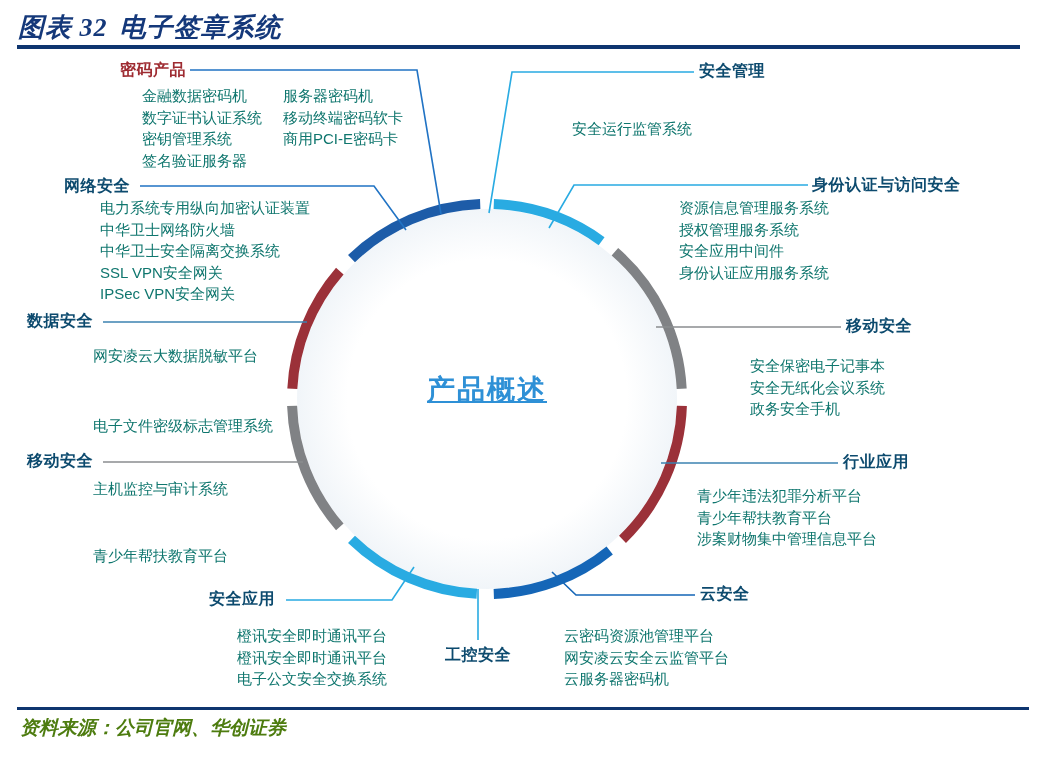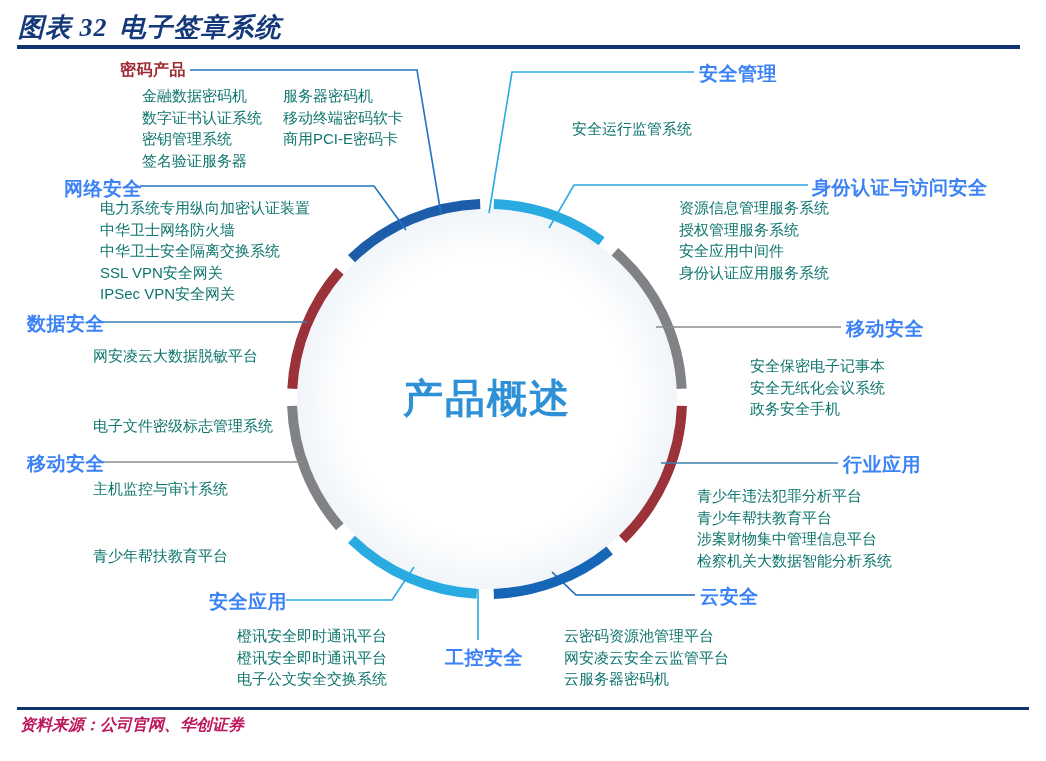--- a/index.html
+++ b/index.html
@@ -12,38 +12,38 @@
     font-family:"Liberation Serif","DejaVu Serif",serif;
     font-style:italic;font-weight:bold;font-size:26px;color:#14387a;
     white-space:nowrap;letter-spacing:1px;
   }
   .fig-title .fig-label{margin-right:12px;}
   .rule-top{position:absolute;left:17px;top:45px;width:1003px;height:4px;background:#0e356f;}
   .rule-bottom{position:absolute;left:17px;top:707px;width:1012px;height:3px;background:#0e356f;}
   .source{
     position:absolute;left:20px;top:715px;
     font-family:"Liberation Serif","DejaVu Serif",serif;
-    font-style:italic;font-weight:bold;font-size:16px;color:#be185d;white-space:nowrap;
+    font-style:italic;font-weight:bold;font-size:19px;color:#4d7c0f;white-space:nowrap;
   }
   .halo{
     position:absolute;left:297px;top:209px;width:380px;height:380px;border-radius:50%;
     background:radial-gradient(circle,rgba(255,255,255,0) 52%,rgba(208,222,235,0.55) 86%,rgba(208,222,235,0) 100%);
   }
   svg.ring{position:absolute;left:0;top:0;}
   .cat{
-    position:absolute;font-weight:bold;font-size:19px;color:#3b82f6;
+    position:absolute;font-weight:bold;font-size:16px;color:#0c4a6e;
     white-space:nowrap;letter-spacing:0.5px;
   }
   .cat.red{color:#9e2b31;font-size:16px;text-align:center;}
   .items{
     position:absolute;font-size:15px;line-height:21.5px;color:#0f766e;white-space:nowrap;
   }
   .center-label{
     position:absolute;left:337px;top:371px;width:300px;text-align:center;
-    font-size:40px;font-weight:bold;color:#2e90d6;letter-spacing:2px;white-space:nowrap;
+    font-size:28px;font-weight:bold;color:#2e90d6;letter-spacing:2px;white-space:nowrap;text-decoration:underline;
   }
 </style>
 </head>
 <body>
 
 <div class="fig-title">
   <span class="fig-label">图表 32</span><span>电子签章系统</span>
 </div>
 <div class="rule-top"></div>
 
@@ -135,21 +135,20 @@
   </div>
 <div class="items" style="left:750px;top:355px">
     <div>安全保密电子记事本</div>
     <div>安全无纸化会议系统</div>
     <div>政务安全手机</div>
   </div>
 <div class="items" style="left:697px;top:485px">
     <div>青少年违法犯罪分析平台</div>
     <div>青少年帮扶教育平台</div>
     <div>涉案财物集中管理信息平台</div>
-    <div>检察机关大数据智能分析系统</div>
   </div>
 <div class="items" style="left:564px;top:625px">
     <div>云密码资源池管理平台</div>
     <div>网安凌云安全云监管平台</div>
     <div>云服务器密码机</div>
   </div>
 
 <div class="rule-bottom"></div>
 <div class="source">资料来源：公司官网、华创证券</div>
 

